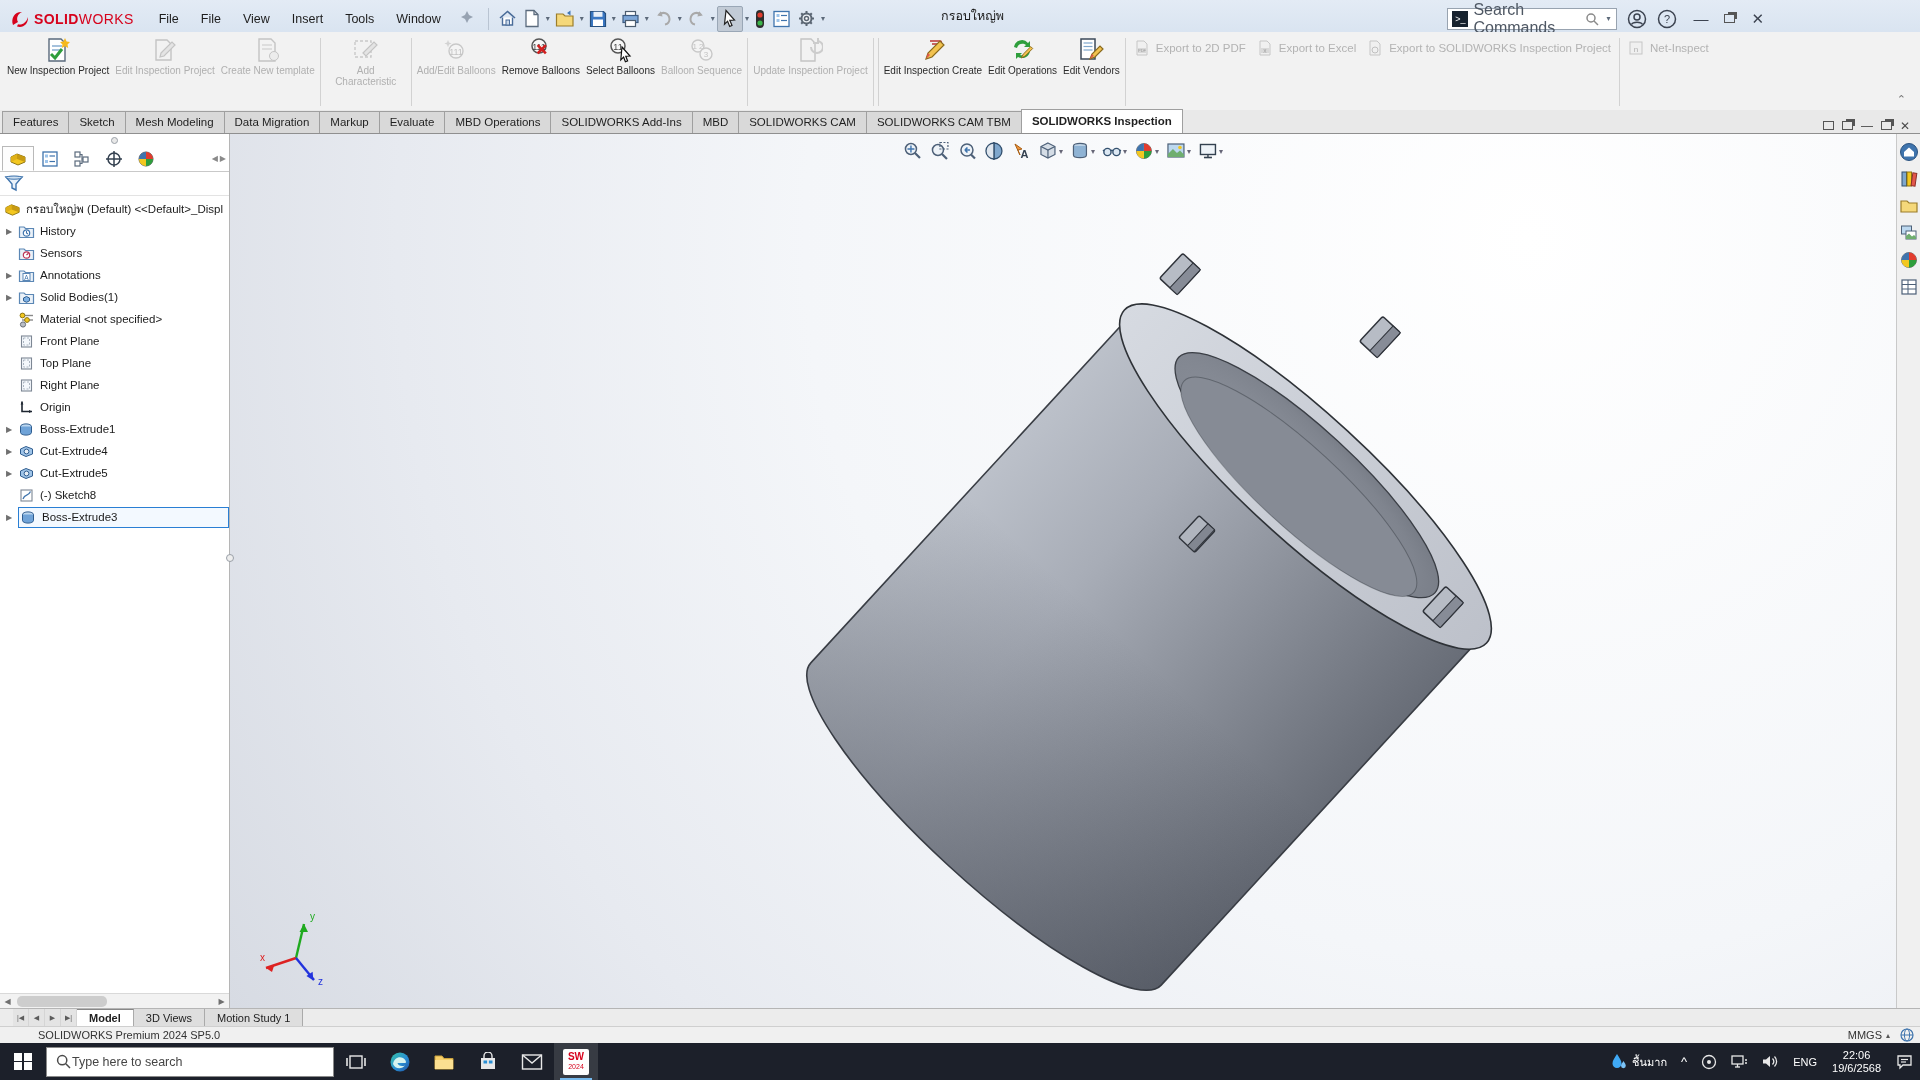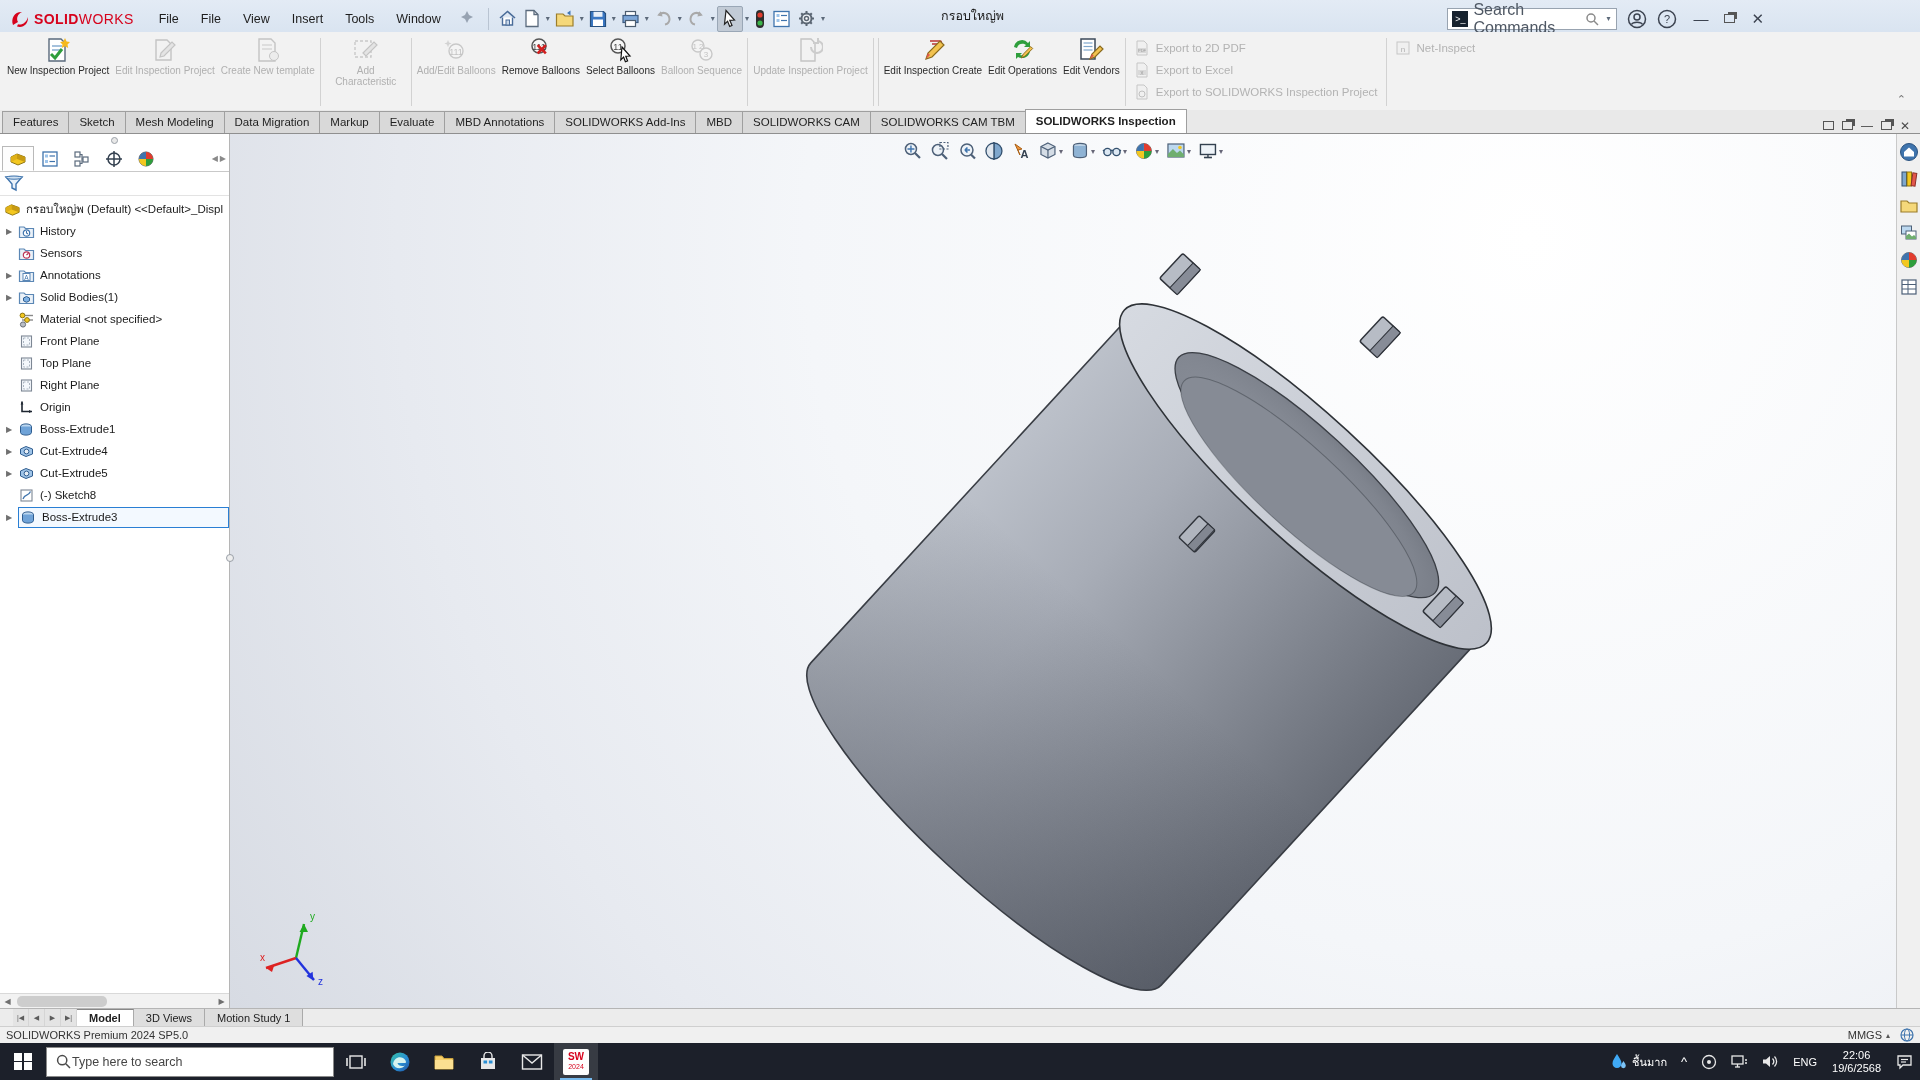--- a/index.html
+++ b/index.html
@@ -26,21 +26,21 @@
   #cmd-search .cmdbox { width:16px; height:16px; background:#17222e; color:#fff; font-size:9px; display:flex; align-items:center; justify-content:center; }
   #cmd-search .ph { flex:1; color:#4e5763; font-size:16px; }
   .win-glyph { color:#3c4350; font-size:15px; padding:0 6px; }
 
   
   #ribbon { position:absolute; left:0; top:32px; width:1920px; height:78px; background:#f2f2f2; display:flex; align-items:stretch; padding:2px 4px 0 4px; }
   .rsep { width:1px; background:#d2d2d2; margin:4px 2px; }
   .rbtn { display:flex; flex-direction:column; align-items:center; justify-content:flex-start; padding:3px 3px 0 3px; text-align:center; font-size:10px; line-height:11px; color:#2b2b2b; cursor:default; }
   .rbtn .ric { width:26px; height:26px; margin-bottom:2px; }
   .rbtn.disabled { color:#b0b0b0; }
-  .exp-col { display:flex; flex-direction:column; justify-content:flex-start; padding:4px 6px; gap:3px; }
+  .exp-col { display:flex; flex-direction:row; justify-content:flex-start; padding:4px 6px; gap:11px; }
   .erow { display:flex; align-items:center; gap:6px; height:19px; font-size:11.5px; color:#b3b3b3; }
   .erow .eic { width:16px; height:16px; }
   #ribbon-collapse { margin-left:auto; align-self:flex-end; color:#777; font-size:11px; padding:4px 10px; }
 
   
   #cmdtabs { position:absolute; left:0; top:110px; width:1920px; height:24px; background:#e9e9e9; border-bottom:1px solid #8f8f8f; display:flex; align-items:flex-end; padding-left:2px; }
   .ctab { height:22px; line-height:21px; padding:0 10px; font-size:11.5px; background:#d9d9d9; border:1px solid #9f9f9f; border-bottom:none; margin-right:-1px; color:#1f1f1f; cursor:default; }
   .ctab.active { background:#fff; font-weight:700; height:24px; line-height:23px; }
   #docwin-controls { margin-left:auto; display:flex; align-items:center; gap:8px; padding-right:10px; }
   #docwin-controls span { color:#4a4a4a; font-size:12px; }
@@ -86,21 +86,21 @@
   .tpicon { width:20px; height:20px; }
 
   
   #bottomtabs { position:absolute; left:0; top:1008px; width:1920px; height:18px; background:#ececec; border-top:1px solid #b5b5b5; display:flex; align-items:stretch; font-size:11px;padding-left:13px; }
   .navbtn { width:16px; display:flex; align-items:center; justify-content:center; color:#5c5c5c; font-size:7px; border-right:1px solid #d5d5d5; background:#e4e4e4; }
   .btab { padding:0 12px; display:flex; align-items:center; background:#dedede; border-right:1px solid #aaa; color:#222; }
   .btab.active { background:#fff; font-weight:700; border-top:1px solid #888; }
 
   
   #statusbar { position:absolute; left:0; top:1026px; width:1920px; height:17px; background:#f0f0f0; border-top:1px solid #cfcfcf; display:flex; align-items:center; font-size:11px; color:#333; }
-  #statusbar .left { padding-left:6px; }
+  #statusbar .left { padding-left:6px;margin-left:32px; }
   #statusbar .right { margin-left:auto; display:flex; align-items:center; gap:10px; padding-right:6px; }
   #statusbar .units { display:flex; align-items:center; gap:4px; }
   #statusbar .caret { font-size:8px; color:#555; }
 
   
   #taskbar { position:absolute; left:0; top:1043px; width:1920px; height:37px; background:#1c202a; display:flex; align-items:center; color:#fff; }
   #start-btn { width:46px; height:37px; display:flex; align-items:center; justify-content:center; }
   .winlogo { display:grid; grid-template-columns:8px 8px; grid-template-rows:8px 8px; gap:1.5px; }
   .winlogo i { background:#fefefe; }
   #tb-search { width:288px; height:30px; background:#fff; border:1px solid #8a8a8a; display:flex; align-items:center; gap:1px; padding:0 9px; color:#3c3c3c; }
@@ -452,21 +452,21 @@
     <div id="ribbon-collapse">⌃</div>
   </div>
 
   <div id="cmdtabs">
     <div class="ctab">Features</div>
     <div class="ctab">Sketch</div>
     <div class="ctab">Mesh Modeling</div>
     <div class="ctab">Data Migration</div>
     <div class="ctab">Markup</div>
     <div class="ctab">Evaluate</div>
-    <div class="ctab">MBD Annotations</div>
+    <div class="ctab">MBD Operations</div>
     <div class="ctab">SOLIDWORKS Add-Ins</div>
     <div class="ctab">MBD</div>
     <div class="ctab">SOLIDWORKS CAM</div>
     <div class="ctab">SOLIDWORKS CAM TBM</div>
     <div class="ctab active">SOLIDWORKS Inspection</div>
 
     <div id="docwin-controls">
       <span><span class="boxglyph"></span></span>
       <span><span class="boxglyph shadowed"></span></span>
       <span>—</span>

